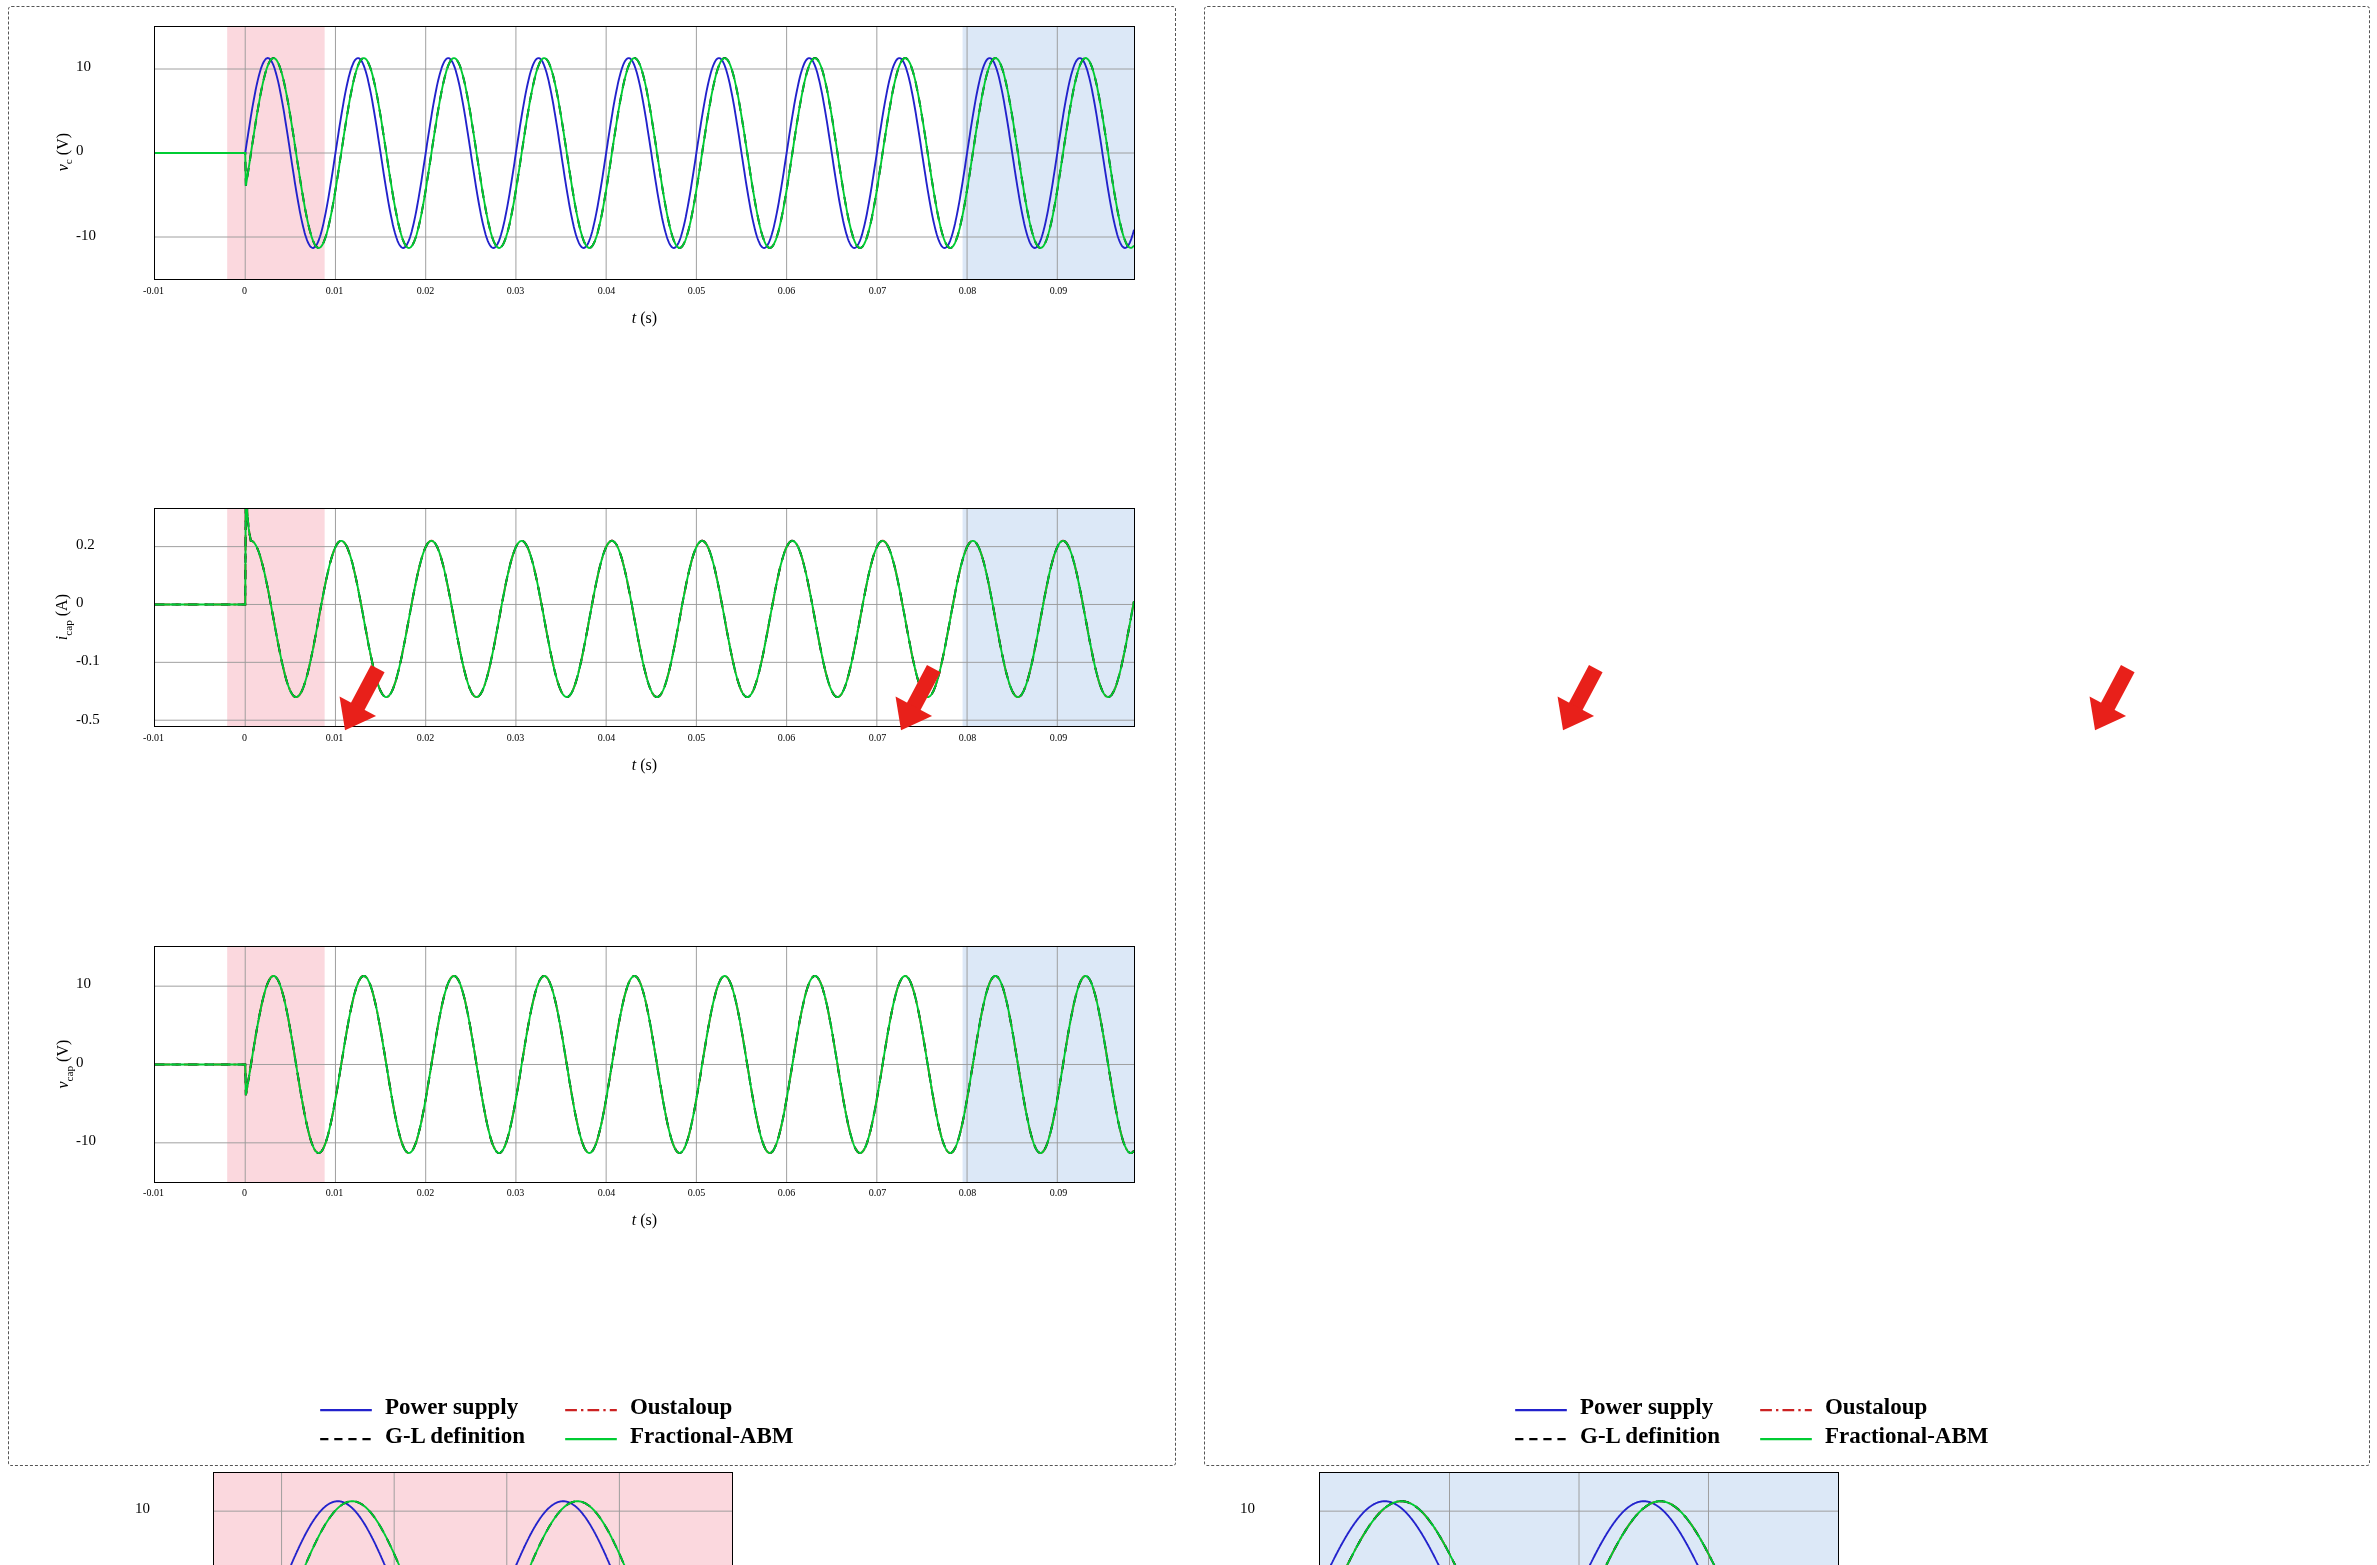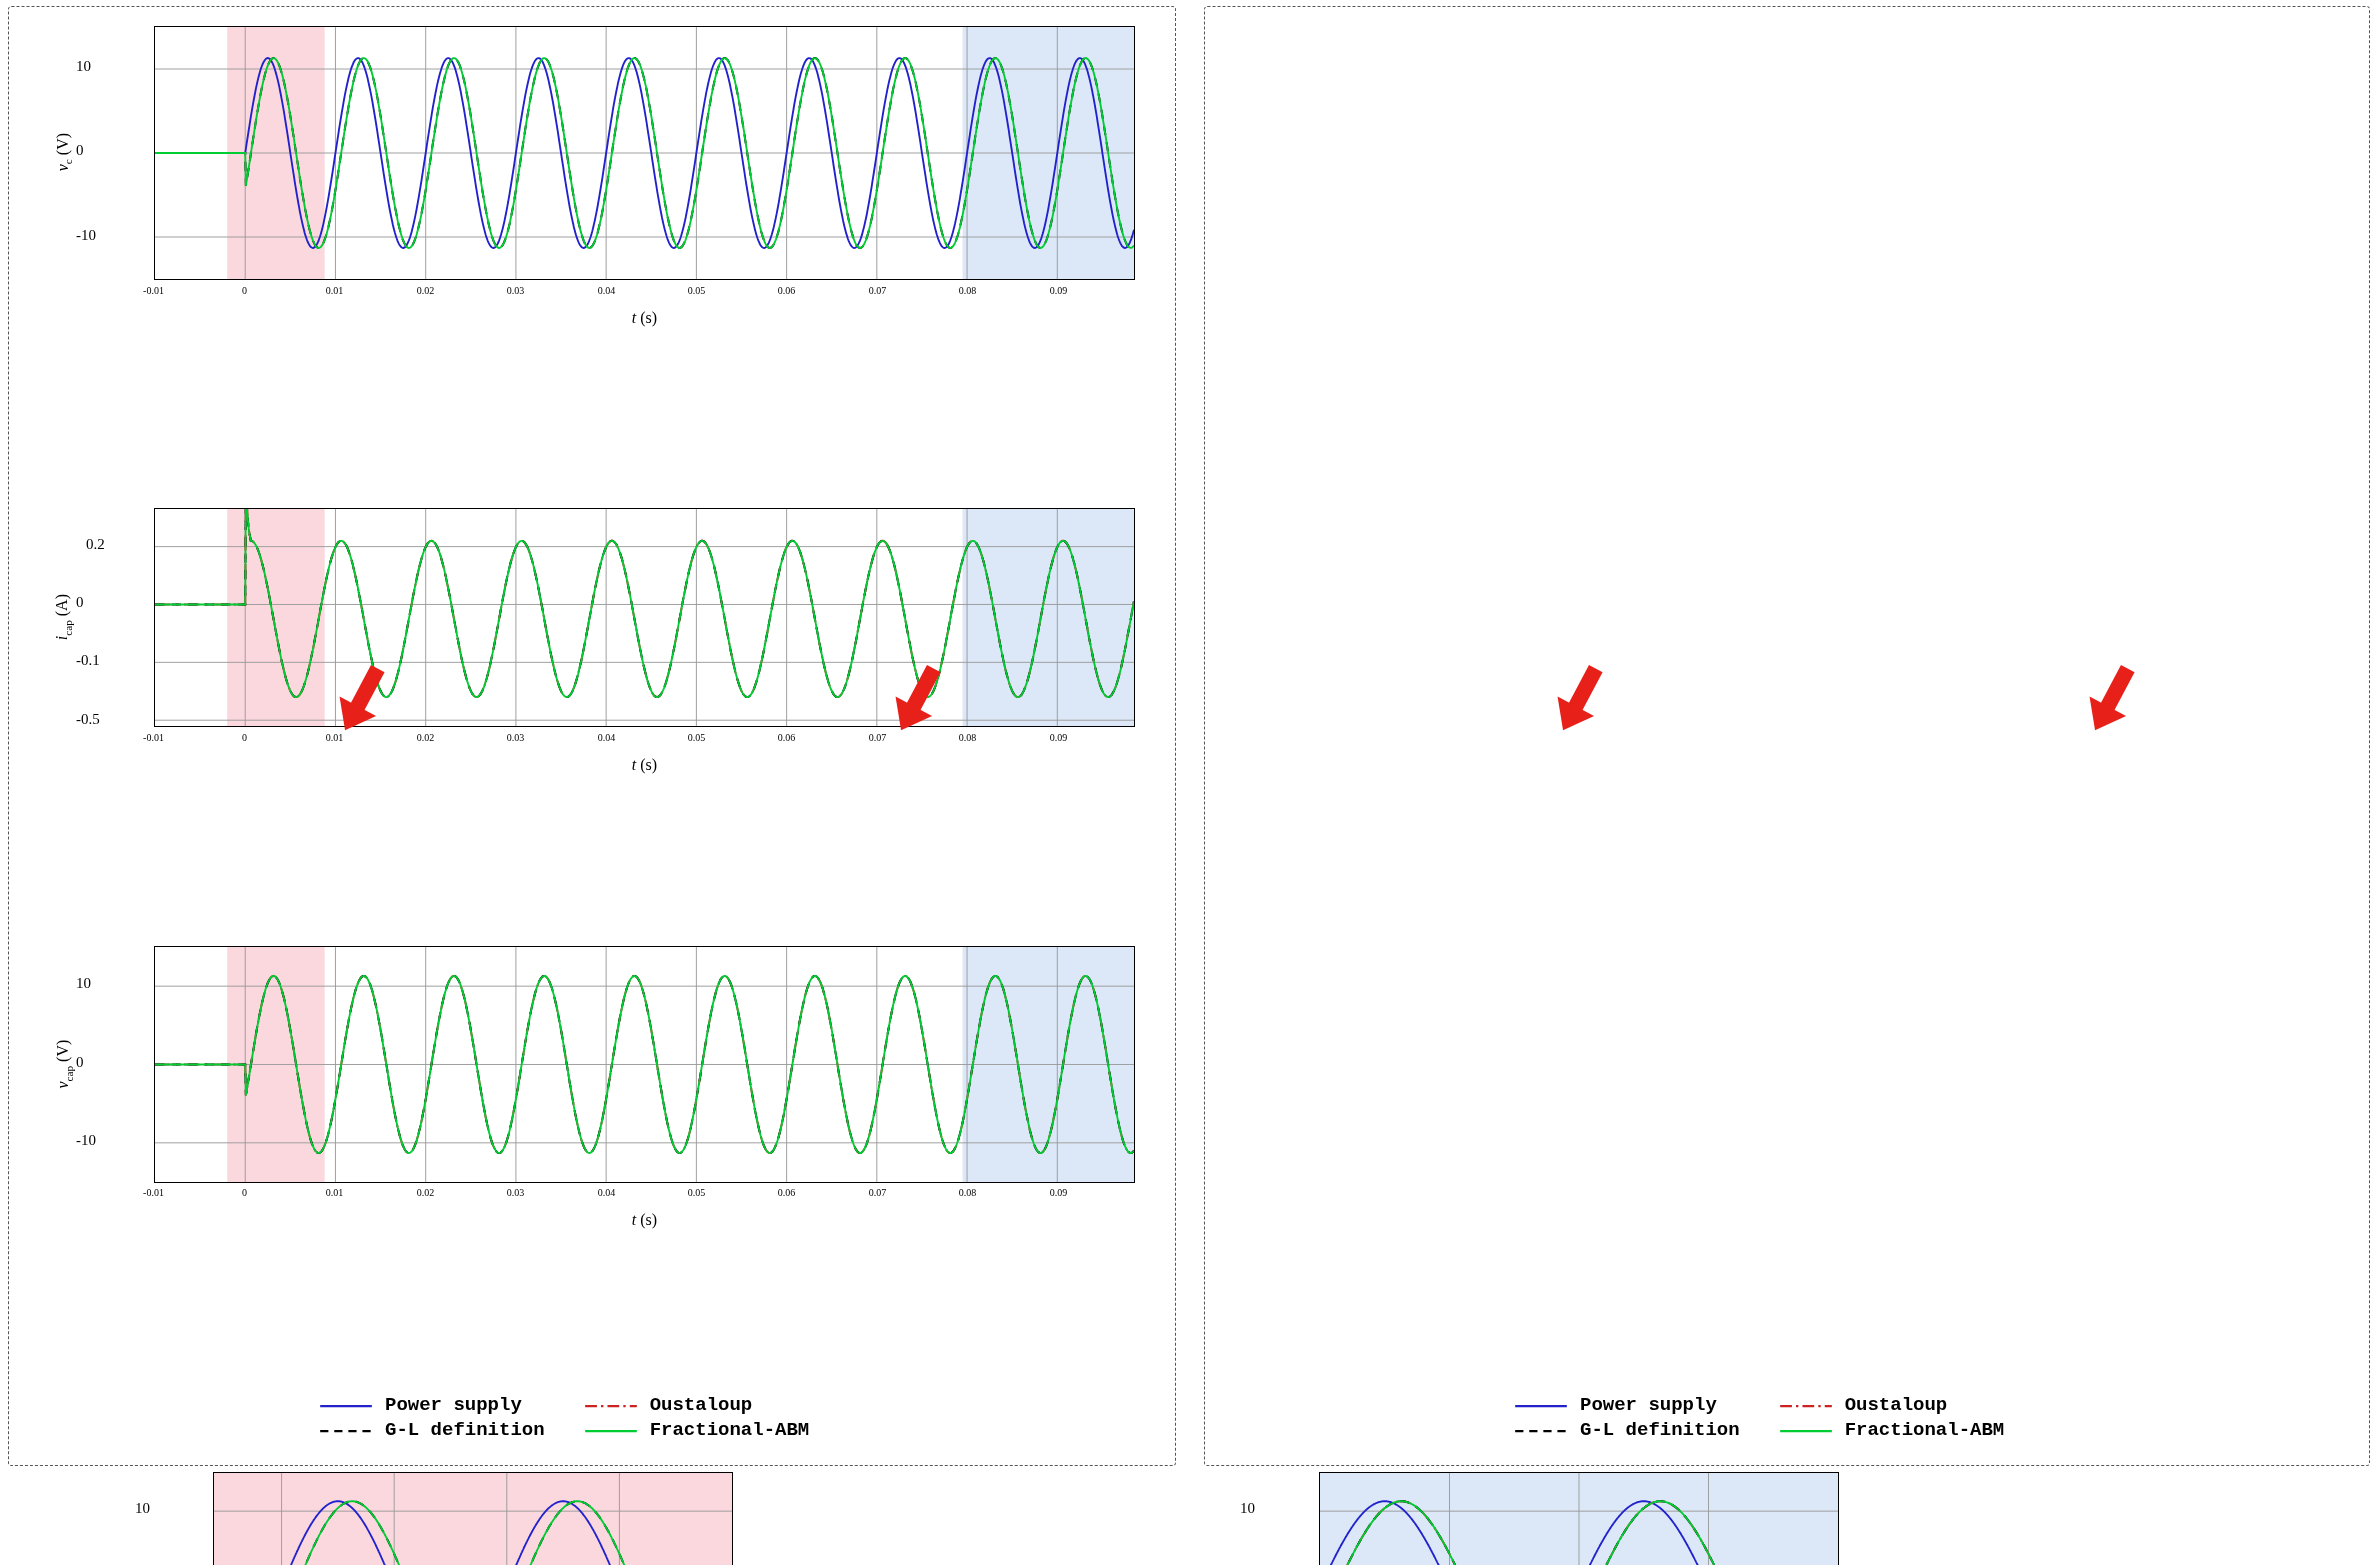--- a/index.html
+++ b/index.html
@@ -21,21 +21,21 @@
   .ylab i{font-style:italic;}
   .ylab sub{font-size:11.2px;font-style:normal;}
   .xlab{position:absolute;font-size:16px;text-align:center;white-space:nowrap;}
   .xlab i{font-style:italic;}
 
   .ticklab{position:absolute;font-size:10px;white-space:nowrap;text-align:center;}
   .ticklabY{position:absolute;font-size:15px;white-space:nowrap;text-align:left;}
 
   .legend{position:absolute;font-size:18.3px;font-weight:bold;}
   .legend table{border-collapse:collapse;}
-  .legend td{padding:1.8px 6px;vertical-align:middle;font-weight:bold;font-size:19px;font-family:Liberation Mono, monospace;}
+  .legend td{padding:1.8px 6px;vertical-align:middle;font-weight:bold;font-size:23px;}
 
   .arrow{position:absolute;}
 </style>
 </head>
 <body>
 
 <div class="page">
 
   <div class="panel panel-a"></div>
 
@@ -117,21 +117,21 @@
       <div class="ticklab" style="left: 480px; top: 732px; width: 71px;">0.03</div>
       <div class="ticklab" style="left: 571px; top: 732px; width: 71px;">0.04</div>
       <div class="ticklab" style="left: 661px; top: 732px; width: 71px;">0.05</div>
       <div class="ticklab" style="left: 751px; top: 732px; width: 71px;">0.06</div>
       <div class="ticklab" style="left: 842px; top: 732px; width: 71px;">0.07</div>
       <div class="ticklab" style="left: 932px; top: 732px; width: 71px;">0.08</div>
       <div class="ticklab" style="left: 1023px; top: 732px; width: 71px;">0.09</div>
       <div class="ticklabY" style="left: 76px; top: 711px; width: 71px;">-0.5</div>
       <div class="ticklabY" style="left: 76px; top: 652px; width: 71px;">-0.1</div>
       <div class="ticklabY" style="left: 76px; top: 594px; width: 71px;">0</div>
-      <div class="ticklabY" style="left: 86px; top: 536px; width: 71px;">0.2</div>
+      <div class="ticklabY" style="left: 76px; top: 536px; width: 71px;">0.2</div>
       <div class="xlab" style="left: 603px; top: 756px; width: 83px;"><i>t</i> (s)</div>
       <div class="ylab" style="width: 219px; left: -46px; top: 607px; transform: rotate(-90deg);"><i>i</i><sub>cap</sub> (A)</div>
       <div class="chart" style="left: 154px; top: 946px; width: 981px; height: 237px;">
         <div class="plotbox">
           <svg viewBox="0 0 1660 400" preserveAspectRatio="none">
             <rect x="122.3963133640553" y="0" width="165.23502304147468" height="400" fill="#fbd8de"></rect>
             <rect x="1369.3087557603687" y="0" width="290.69124423963126" height="400" fill="#dce8f7"></rect>
             <line x1="152.99539170506912" y1="0" x2="152.99539170506912" y2="400" stroke="#9a9a9a" stroke-width="1.6"></line>
             <line x1="305.99078341013825" y1="0" x2="305.99078341013825" y2="400" stroke="#9a9a9a" stroke-width="1.6"></line>
             <line x1="458.98617511520735" y1="0" x2="458.98617511520735" y2="400" stroke="#9a9a9a" stroke-width="1.6"></line>

